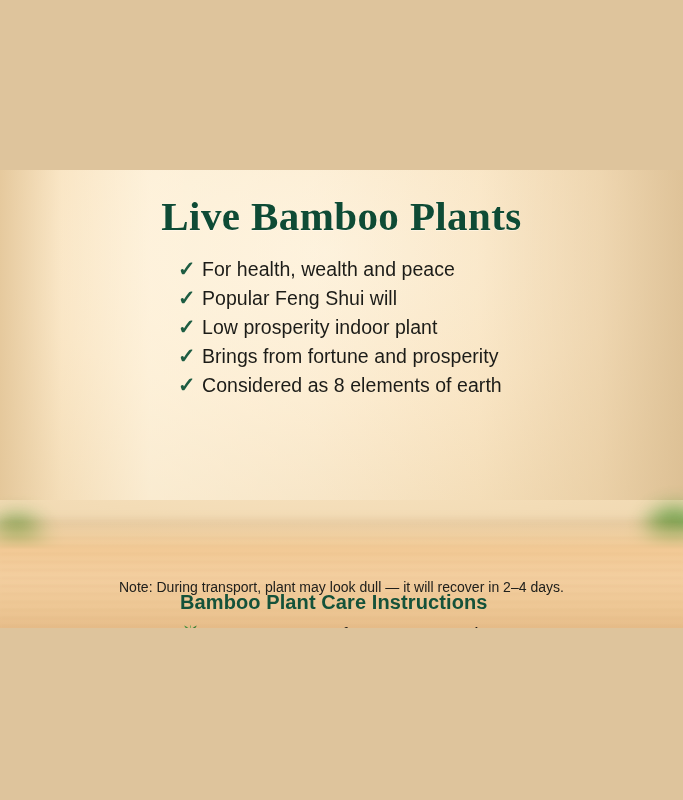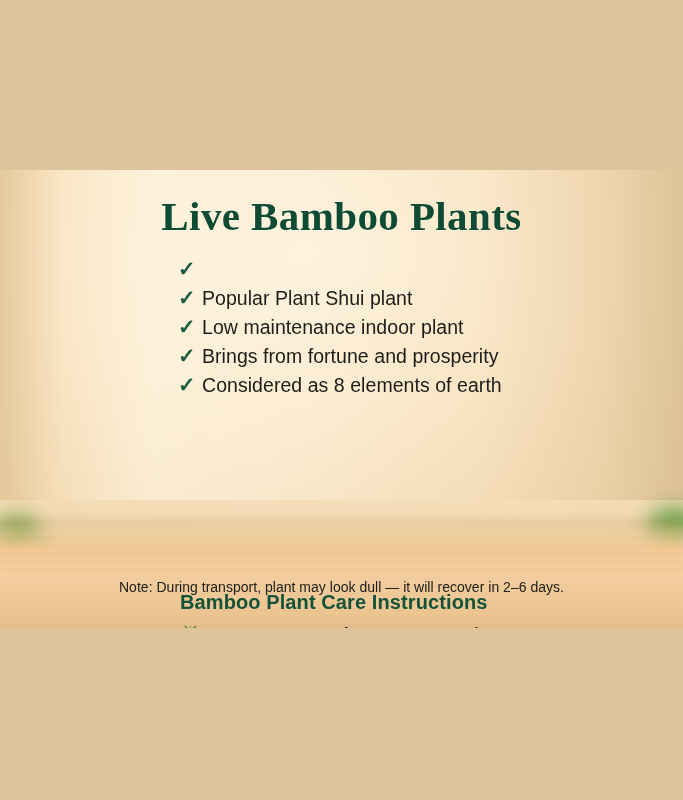--- a/index.html
+++ b/index.html
@@ -245,28 +245,29 @@
     <div class="table-top"></div>
     <div class="table-grain"></div>
 
     <div class="content">
 
       <div id="title">Live Bamboo Plants</div>
 
       <div id="benefits">
         <div class="benefit-row">
           <span class="check">✓</span>
-        </div>
-        <div class="benefit-row">
-          <span class="check">✓</span>
-          <span class="benefit-text">Popular Plant Shui plant</span>
-        </div>
-        <div class="benefit-row">
-          <span class="check">✓</span>
-          <span class="benefit-text">Low maintenance indoor plant</span>
+          <span class="benefit-text">For health, wealth and peace</span>
+        </div>
+        <div class="benefit-row">
+          <span class="check">✓</span>
+          <span class="benefit-text">Popular Feng Shui will</span>
+        </div>
+        <div class="benefit-row">
+          <span class="check">✓</span>
+          <span class="benefit-text">Low prosperity indoor plant</span>
         </div>
         <div class="benefit-row">
           <span class="check">✓</span>
           <span class="benefit-text">Brings from fortune and prosperity</span>
         </div>
         <div class="benefit-row">
           <span class="check">✓</span>
           <span class="benefit-text">Considered as 8 elements of earth</span>
         </div>
       </div>
@@ -282,17 +283,17 @@
               <path d="M7.5 4 C10 3 12 1.5 13.8 0.6 C12.8 3.2 10.5 4.8 7.5 5.4 Z" fill="#357d33"></path>
               <path d="M7.5 3.6 C7 1.8 7.2 0.9 7.5 0 C7.9 0.9 8.1 1.8 7.6 3.6 Z" fill="#46a043"></path>
             </svg>
 
           </span>
           <span class="care-text">Remove cotton from roots gently</span>
         </div>
 
       </div>
 
-      <div id="note">Note: During transport, plant may look dull — it will recover in 2–6 days.</div>
+      <div id="note">Note: During transport, plant may look dull — it will recover in 2–4 days.</div>
 
     </div>
   </div>
 </div>
 
 </body></html>

